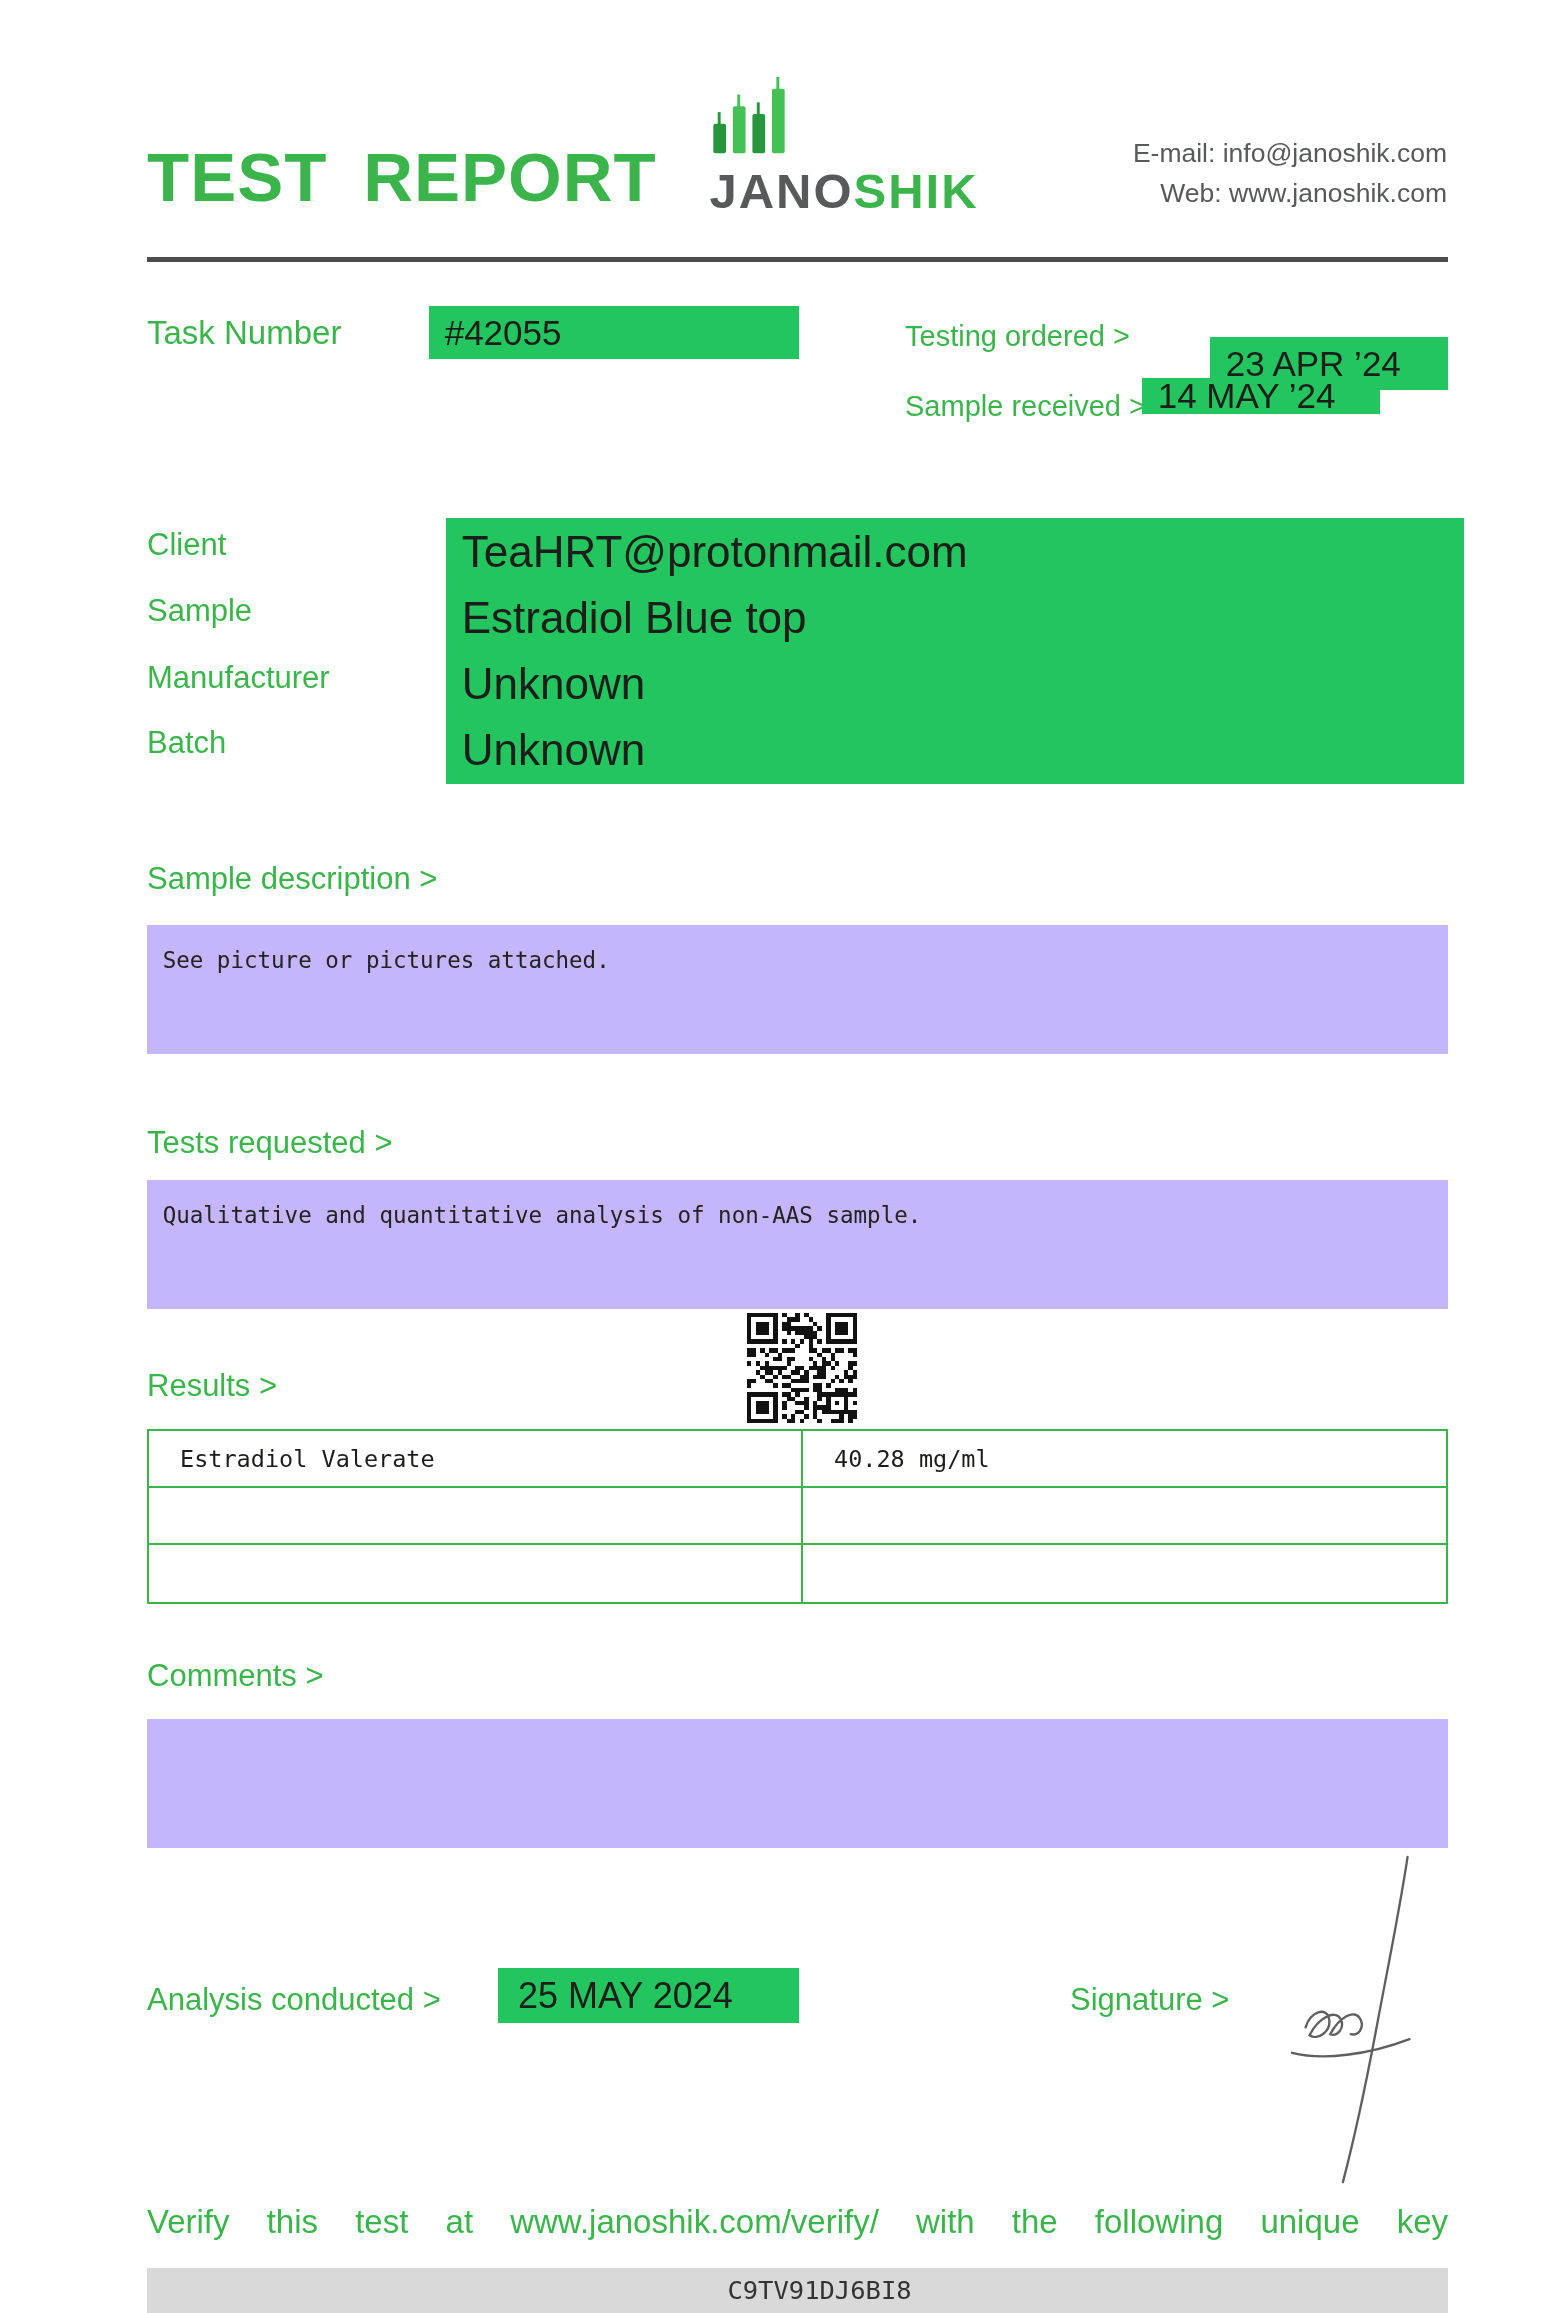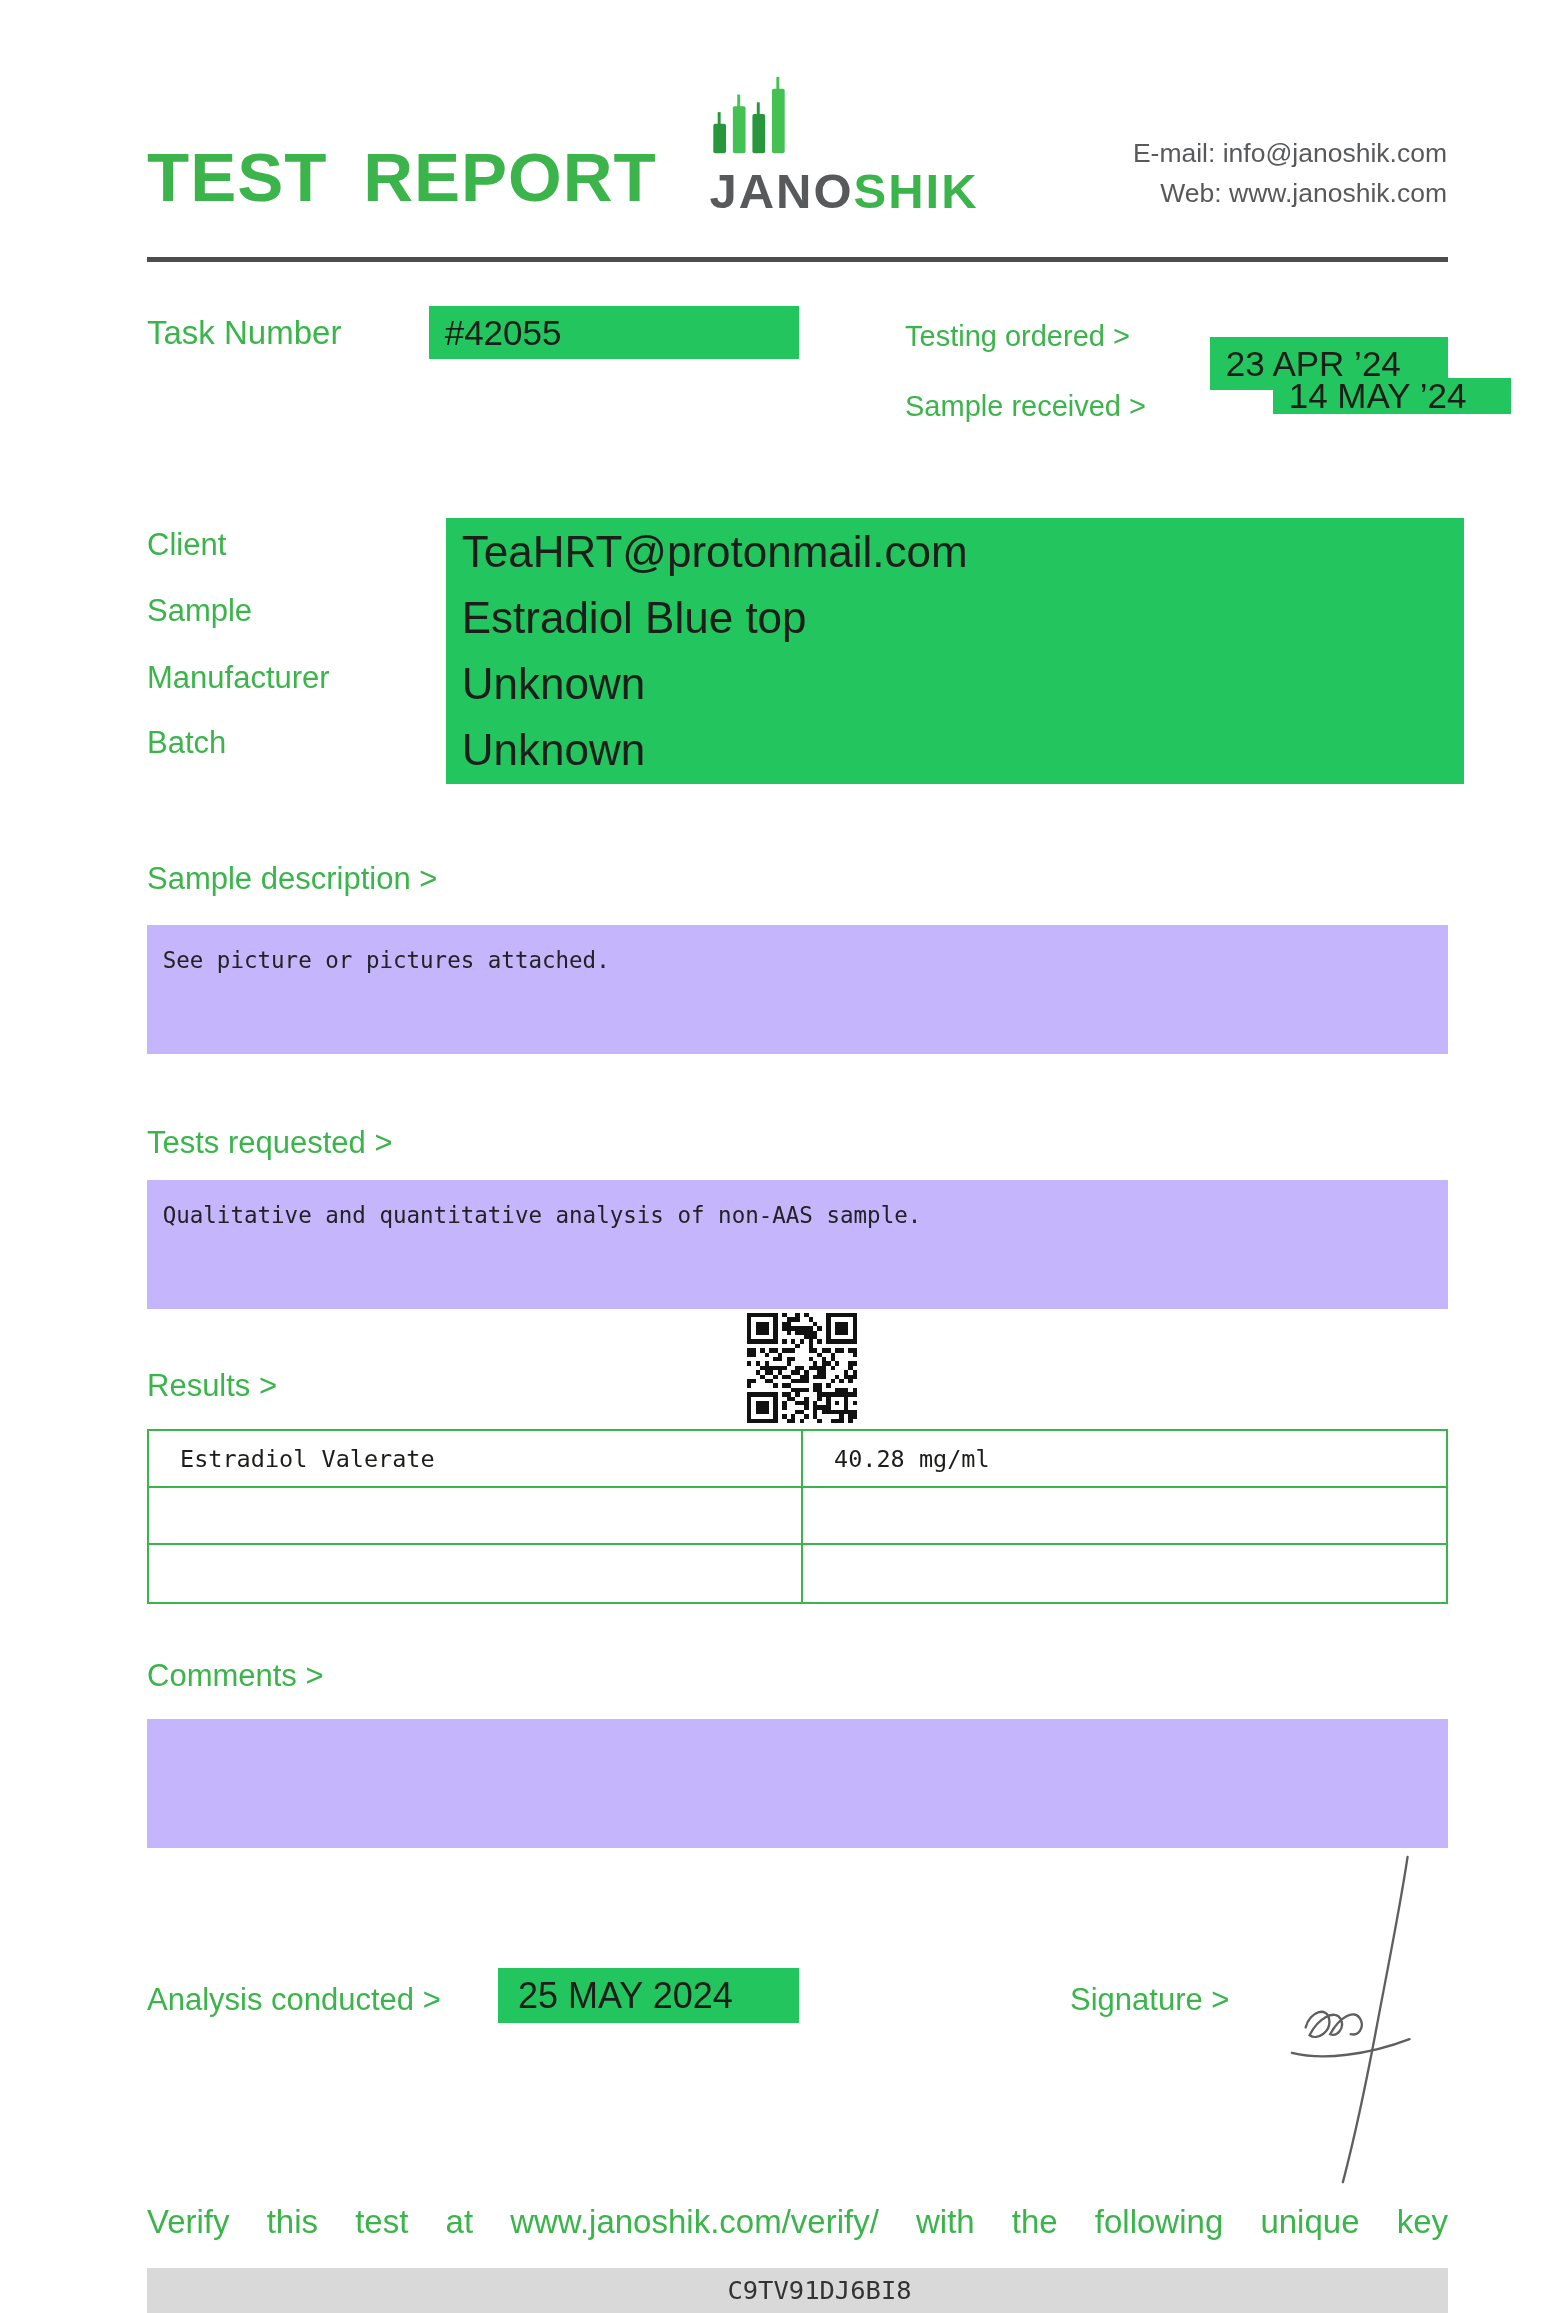--- a/index.html
+++ b/index.html
@@ -21,21 +21,21 @@
 
   .divider { left:147px; top:257px; width:1301px; height:4.9px; background:#4d4d4d; }
 
   .value-box { background:#22c55e; color:#1d1d1b; display:flex; align-items:center; padding-left:15.7px; }
 
   .task-label { left:147px; top:314px; font-size:33px; }
   .task-value { left:429px; top:306px; width:370px; height:53px; font-size:35px; }
   .ordered-label { left:905px; top:320px; font-size:29px; }
   .ordered-value { left:1210px; top:306px; width:238px; height:53px; font-size:35px;margin-top:31px; }
   .received-label { left:905px; top:390px; font-size:29px; }
-  .received-value { left:1273px; top:378px; width:238px; height:36px; font-size:35px; }
+  .received-value { left:1142px; top:378px; width:238px; height:36px; font-size:35px; }
 
   .info-label { left:147px; font-size:31px; }
   .info-value { left:446px; width:1018px; height:68px; font-size:44px; }
 
   .section-heading { left:147px; font-size:31px; color:#3cb44c; }
 
   .gray-box { left:147px; width:1301px; height:129px; background:#c4b5fd; padding:21.6px 15.7px; font-family:"DejaVu Sans Mono", monospace; font-size:22.5px; color:#222; }
 
   .qr-wrap { left:747px; top:1313px; width:110px; height:110px; background:#ffffff; }
   .qr-wrap svg { display:block; width:110px; height:110px; shape-rendering:crispEdges; }

